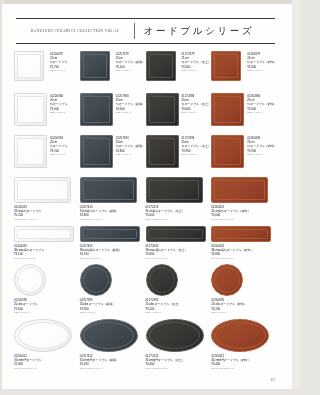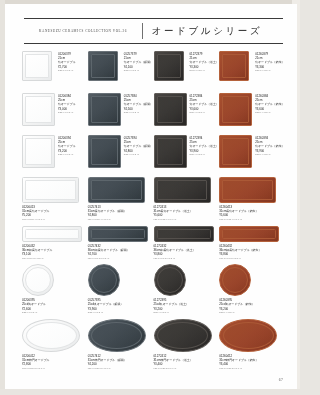--- a/index.html
+++ b/index.html
@@ -15,21 +15,21 @@
     background: #ffffff;
     padding: 0;
   }
   
   .edge-top { position:absolute; left:0; top:0; width:300px; height:4px; background:#ddd9d2; }
   .edge-left { position:absolute; left:0; top:0; width:5px; height:395px; background:#e6e3dd; }
   .edge-right { position:absolute; right:0; top:0; width:8px; height:395px; background:#efece7; }
   .edge-bottom { position:absolute; left:0; bottom:0; width:300px; height:6px; background:#e8e5e0; }
 
   .sheet {
-    position:absolute; left:10px; top:4px;
+    position:absolute; left:2px; top:4px;
     width:287px; height:385px;
     background:#fefefe;
   }
 
   
   .header {
     position:relative;
     margin:14px 14px 0 14px;
     padding:5px 0 5px 0;
     border-top:1px solid #3a3a3a;

